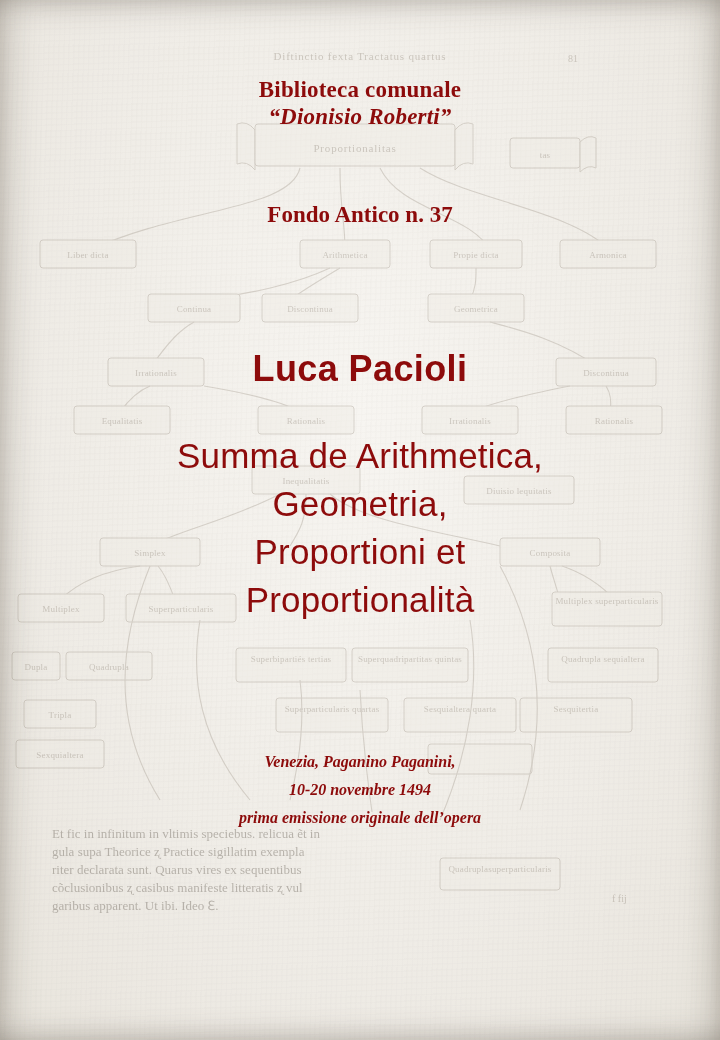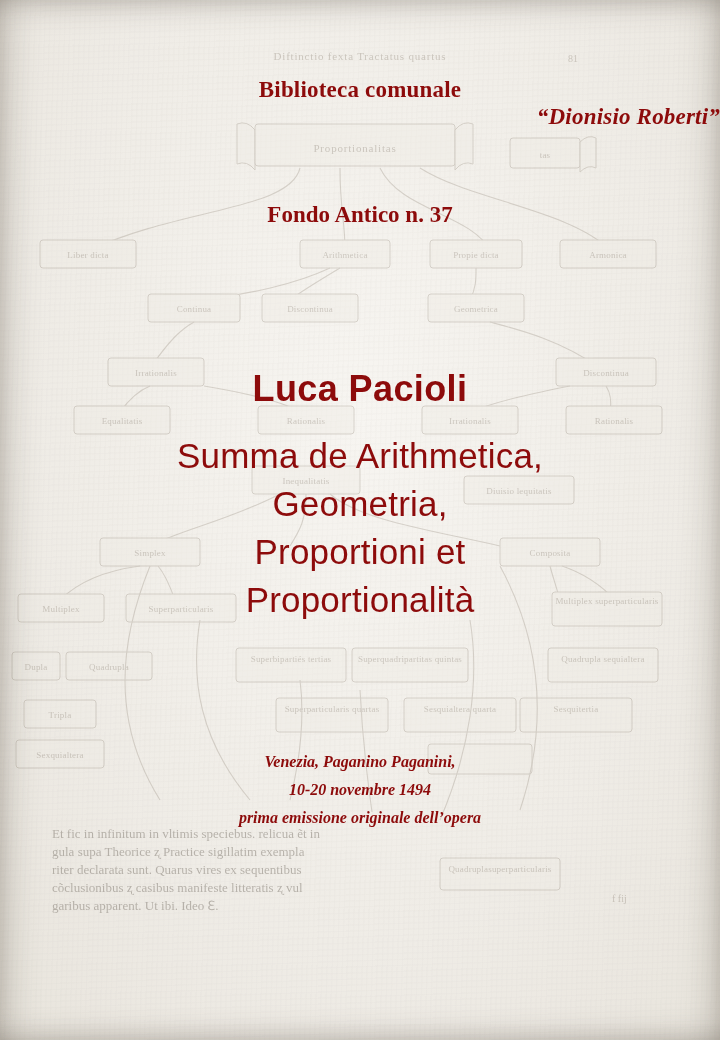--- a/index.html
+++ b/index.html
@@ -99,31 +99,31 @@
 
   #library-block { top: 76px; }
   .lib-line {
     font-family: "Liberation Serif", serif;
     font-weight: bold;
     font-size: 23px;
     line-height: 27px;
     color: #8d0b0b;
     letter-spacing: .2px;
   }
-  .lib-line.italic { font-style: italic; text-align: right; }
+  .lib-line.italic { font-style: italic; }
 
   #fund-block { top: 202px; }
   #fund-block .fund-line {
     font-family: "Liberation Serif", serif;
     font-weight: bold;
     font-size: 23px;
     color: #8d0b0b;
   }
 
-  #author-block { top: 348px; margin-top: 20px; }
+  #author-block { top: 348px; }
   #author-block .author {
     font-family: "Liberation Sans", sans-serif;
     font-weight: bold;
     font-size: 36px;
     color: #8d0b0b;
     letter-spacing: .4px;
   }
 
   #work-block { top: 432px; }
   #work-block .work-line {

